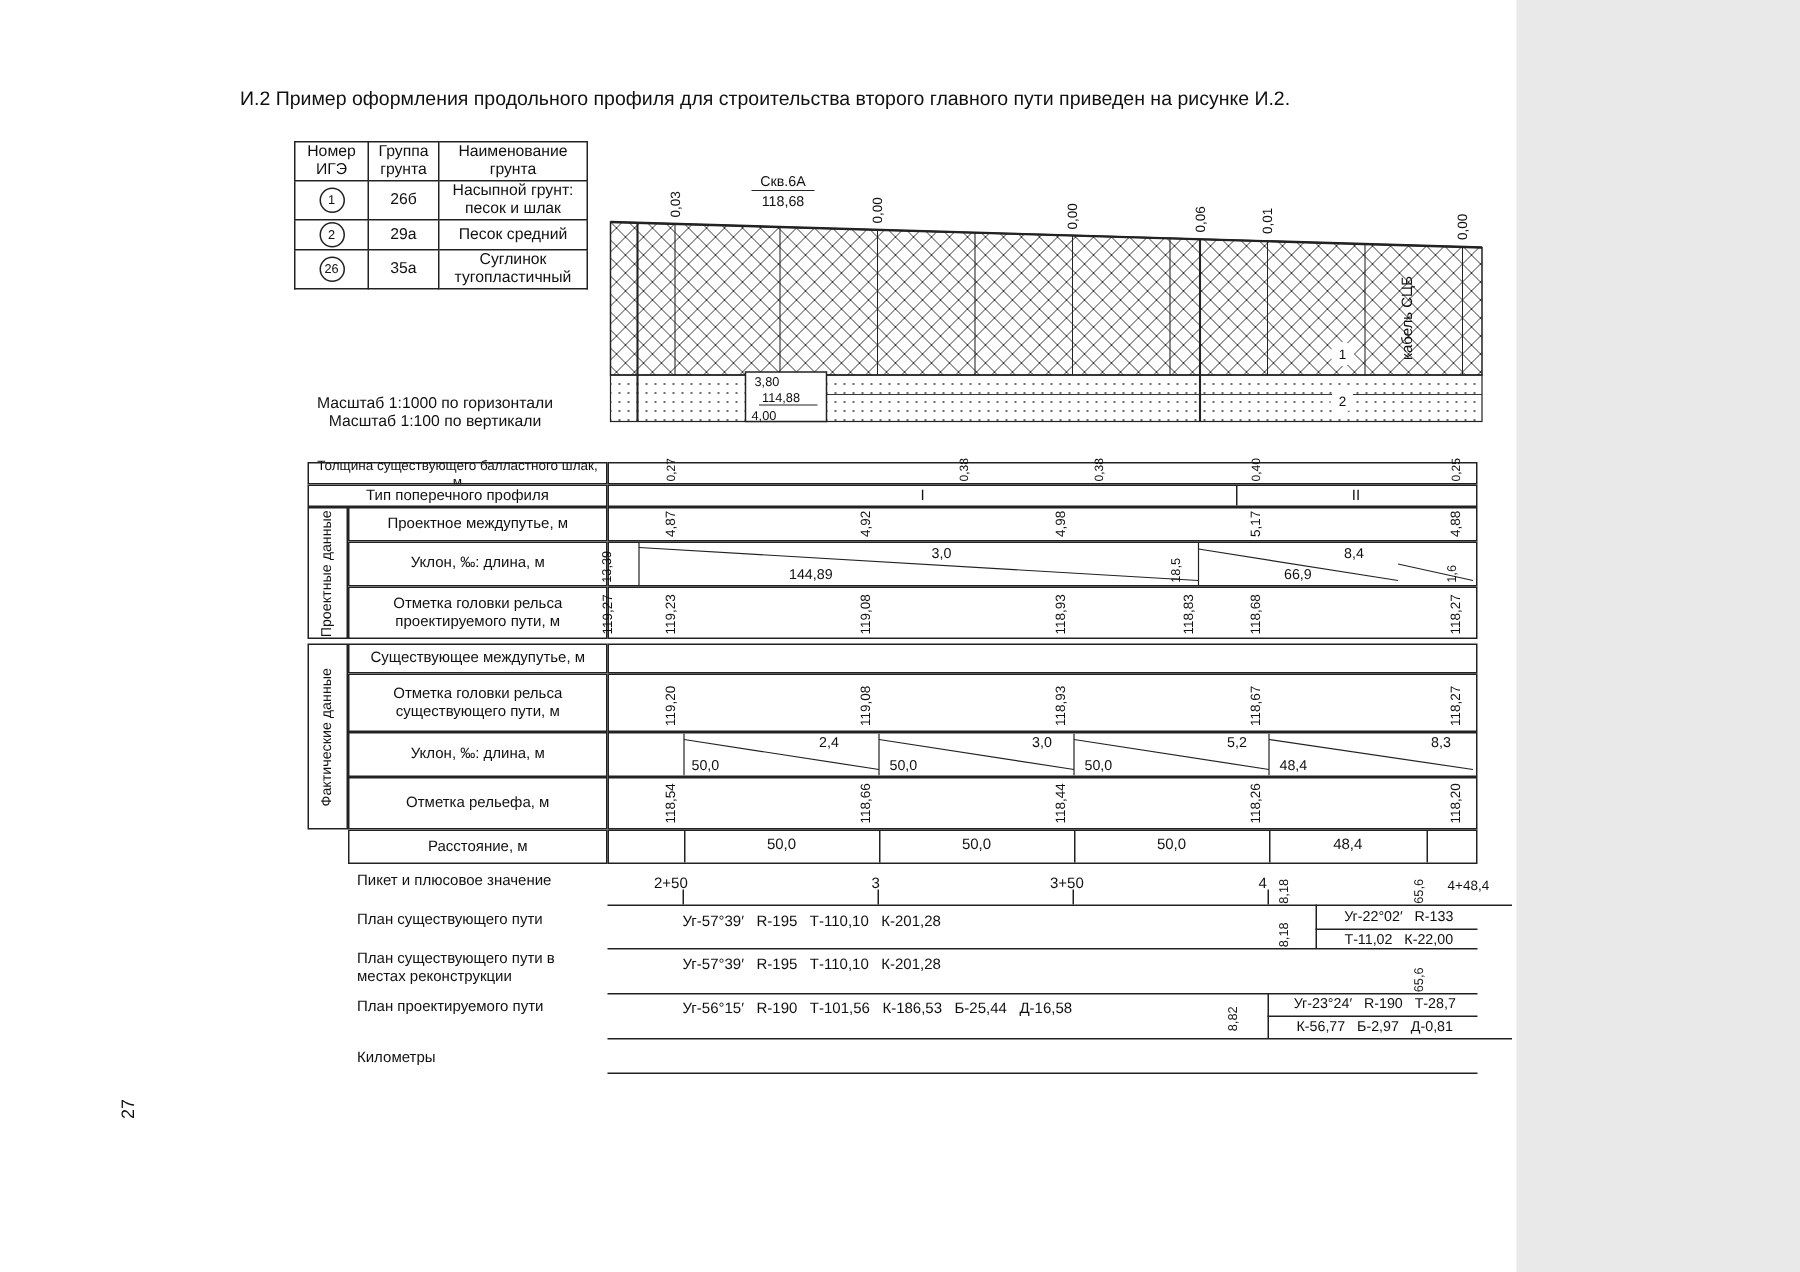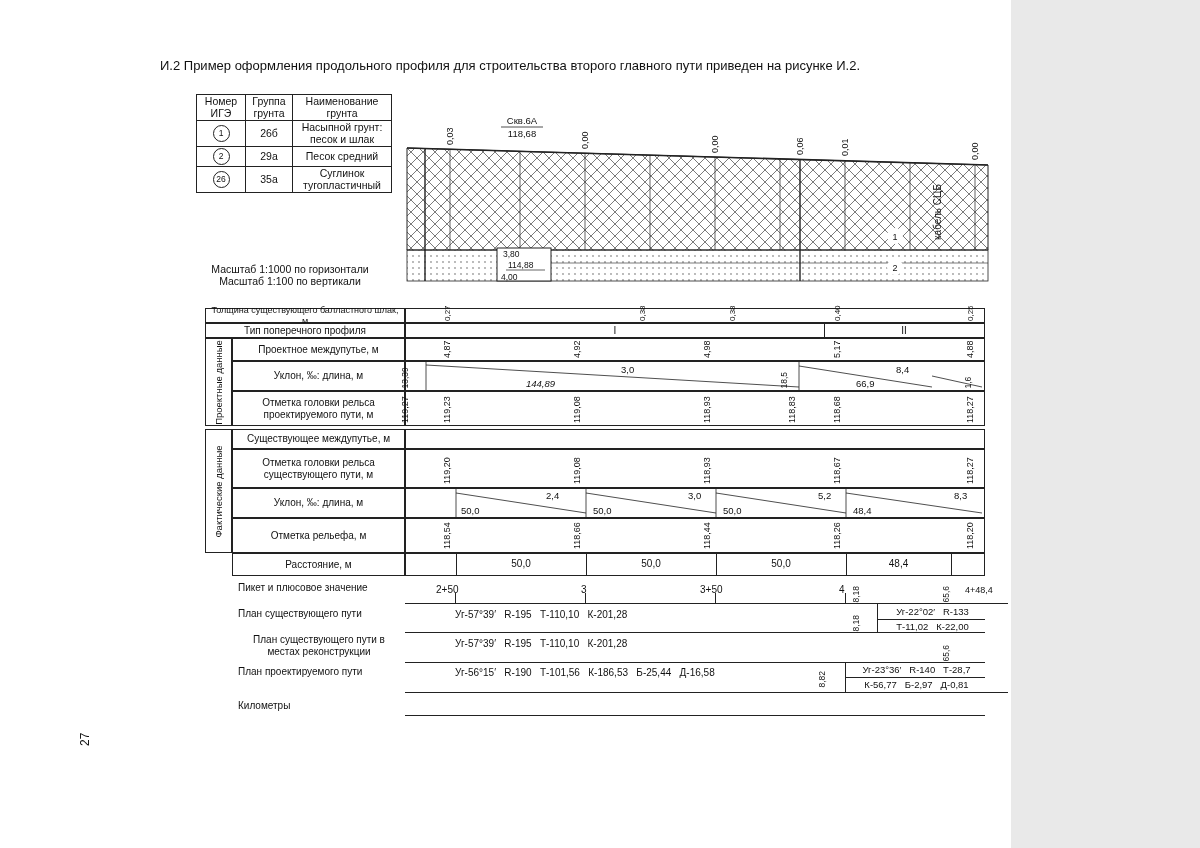--- a/index.html
+++ b/index.html
@@ -148,21 +148,21 @@
   <div class="cell" style="left:232px;top:361px;width:173px;height:30px;">Уклон, ‰: длина, м</div>
   <div class="content" style="left:405px;top:361px;width:580px;height:30px;">
     <svg width="578" height="28" viewBox="0 0 578 28">
       <line x1="20" y1="3" x2="393" y2="25" stroke-width="0.8"></line>
       <line x1="393" y1="4" x2="526" y2="25" stroke-width="0.8"></line>
       <line x1="526" y1="14" x2="576" y2="25" stroke-width="0.8"></line>
       <line x1="20" y1="0" x2="20" y2="28" stroke-width="0.8"></line>
       <line x1="393" y1="0" x2="393" y2="28" stroke-width="0.8"></line>
     </svg>
     <span class="val" style="left:215px;top:2px;font-size:9.5px;">3,0</span>
-    <span class="val" style="left:120px;top:16px;font-size:9.5px;font-style:italic;">144,89</span>
+    <span class="val" style="left:120px;top:16px;font-size:9.5px;">144,89</span>
     <span class="val" style="left:490px;top:2px;font-size:9.5px;">8,4</span>
     <span class="val" style="left:450px;top:16px;font-size:9.5px;">66,9</span>
     <span class="rotv" style="left:3px;bottom:2px;font-size:8.5px;">13,39</span>
     <span class="rotv" style="left:382px;bottom:2px;font-size:8.5px;">18,5</span>
     <span class="rotv" style="left:566px;bottom:2px;font-size:8.5px;">1,6</span>
   </div>
 
   <div class="cell" style="left:232px;top:391px;width:173px;height:35px;">Отметка головки рельса проектируемого пути, м</div>
   <div class="content" style="left:405px;top:391px;width:580px;height:35px;">
     <span class="rotv" style="left:4px;bottom:2px;">119,27</span>
@@ -236,21 +236,21 @@
 
   <div class="abs" style="left:0;top:576px;width:1030px;height:145px;">
     <div class="hline" style="left:405px;top:27px;width:603px;"></div>
     <div class="hline" style="left:405px;top:56px;width:580px;"></div>
     <div class="hline" style="left:405px;top:86px;width:580px;"></div>
     <div class="hline" style="left:405px;top:116px;width:603px;"></div>
     <div class="hline" style="left:405px;top:139px;width:580px;"></div>
 
     <span class="val" style="left:238px;top:6px;">Пикет и плюсовое значение</span>
     <span class="val" style="left:238px;top:32px;">План существующего пути</span>
-    <span class="val" style="left:238px;top:58px;width:162px;white-space:normal;text-align:center;">План существующего пути в местах реконструкции</span>
+    <span class="val" style="left:238px;top:58px;width:162px;white-space:normal;">План существующего пути в местах реконструкции</span>
     <span class="val" style="left:238px;top:90px;">План проектируемого пути</span>
     <span class="val" style="left:238px;top:124px;">Километры</span>
 
     <span class="val" style="left:436px;top:8px;">2+50</span>
     <span class="val" style="left:581px;top:8px;">3</span>
     <span class="val" style="left:700px;top:8px;">3+50</span>
     <span class="val" style="left:839px;top:8px;">4</span>
     <span class="val" style="left:965px;top:9px;font-size:9px;">4+48,4</span>
     <div class="vline" style="left:455px;top:17px;height:10px;"></div>
     <div class="vline" style="left:585px;top:17px;height:10px;"></div>
@@ -263,21 +263,21 @@
     <div class="vline" style="left:877px;top:27px;height:29px;"></div>
     <span class="val" style="left:880px;width:105px;text-align:center;top:30px;font-size:9.5px;">Уг-22°02′   R-133</span>
     <div class="hline" style="left:877px;top:43px;width:108px;"></div>
     <span class="val" style="left:880px;width:105px;text-align:center;top:45px;font-size:9.5px;">Т-11,02   К-22,00</span>
     <span class="rotv" style="left:860px;bottom:90px;font-size:8.5px;">8,18</span>
 
     <span class="val" style="left:455px;top:62px;">Уг-57°39′   R-195   Т-110,10   К-201,28</span>
 
     <span class="val" style="left:455px;top:91px;">Уг-56°15′   R-190   Т-101,56   К-186,53   Б-25,44   Д-16,58</span>
     <div class="vline" style="left:845px;top:86px;height:30px;"></div>
-    <span class="val" style="left:848px;width:137px;text-align:center;top:88px;font-size:9.5px;">Уг-23°36′   R-140   Т-28,7</span>
+    <span class="val" style="left:848px;width:137px;text-align:center;top:88px;font-size:9.5px;">Уг-23°24′   R-190   Т-28,7</span>
     <div class="hline" style="left:845px;top:101px;width:140px;"></div>
     <span class="val" style="left:848px;width:137px;text-align:center;top:103px;font-size:9.5px;">К-56,77   Б-2,97   Д-0,81</span>
     <span class="rotv" style="left:826px;bottom:34px;font-size:8.5px;">8,82</span>
     <span class="rotv" style="left:950px;bottom:60px;font-size:8.5px;">65,6</span>
   </div>
 
 
   <span class="abs" style="left:92px;top:732px;font-size:12px;transform:rotate(-90deg);transform-origin:left bottom;">27</span>
 
   <div class="abs" style="left:1104px;top:593px;font-size:13px;font-weight:bold;white-space:nowrap;transform:rotate(90deg);transform-origin:left top;letter-spacing:0.5px;">ГОСТ 21.702—2013</div>

